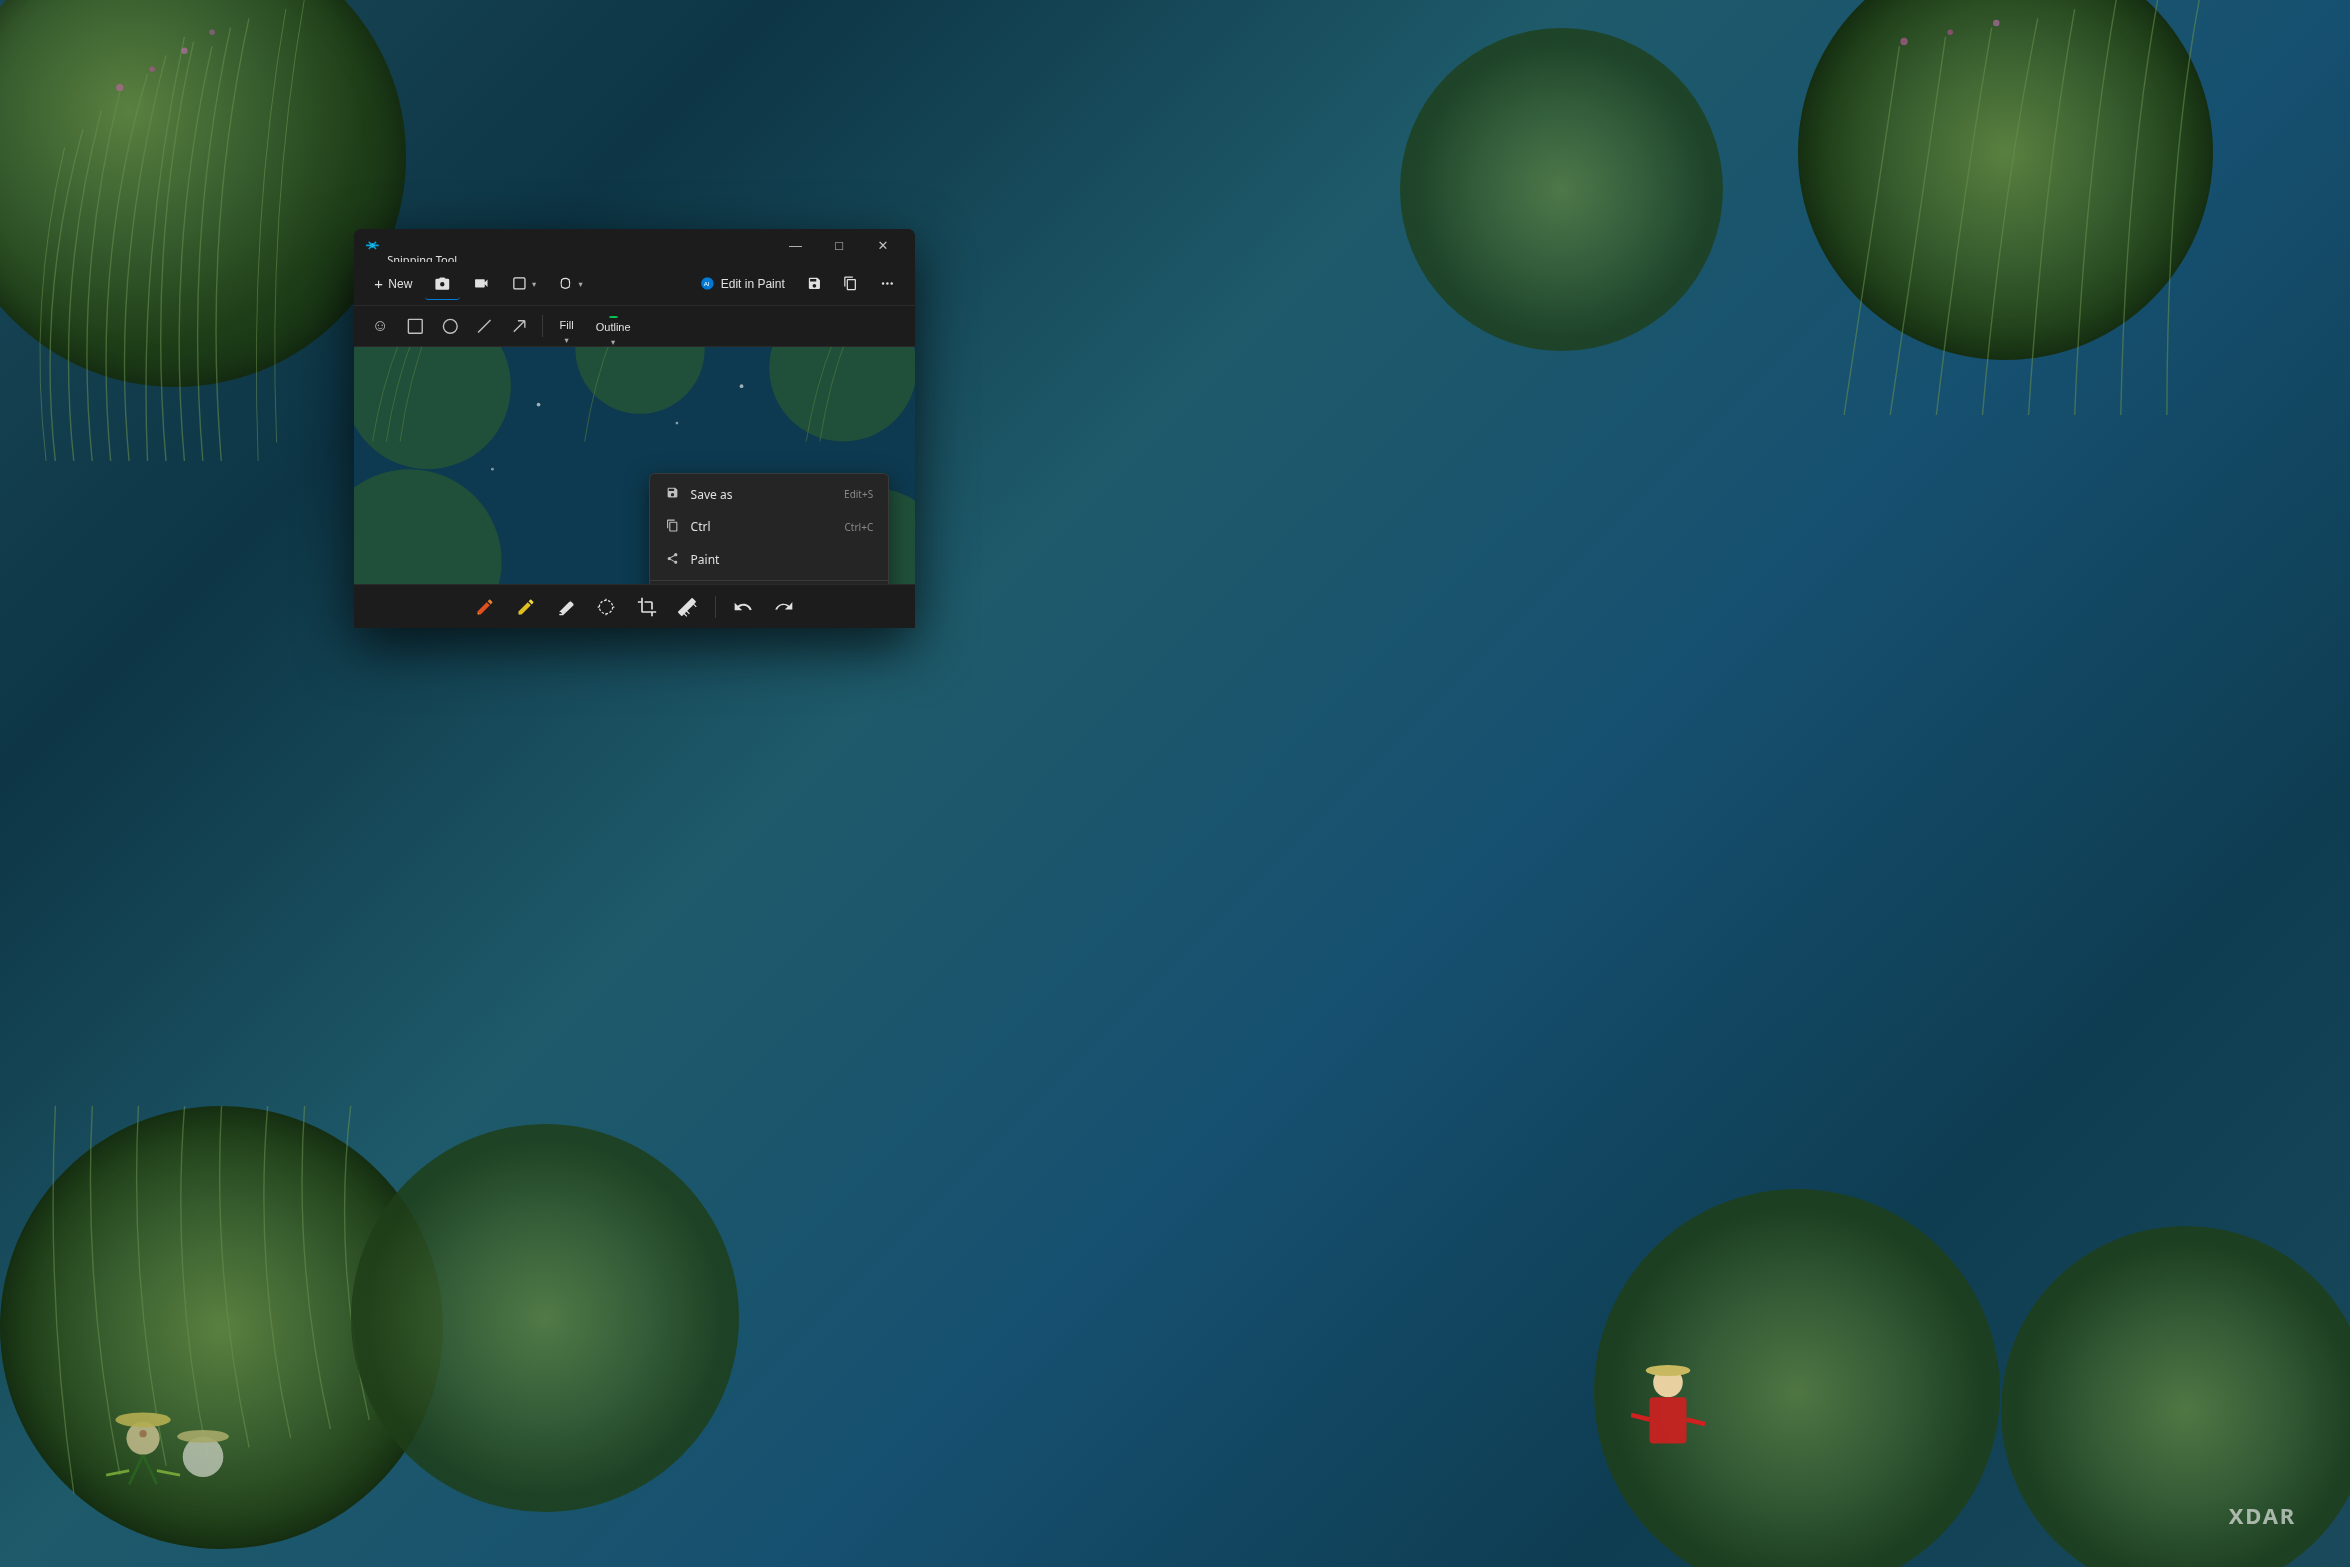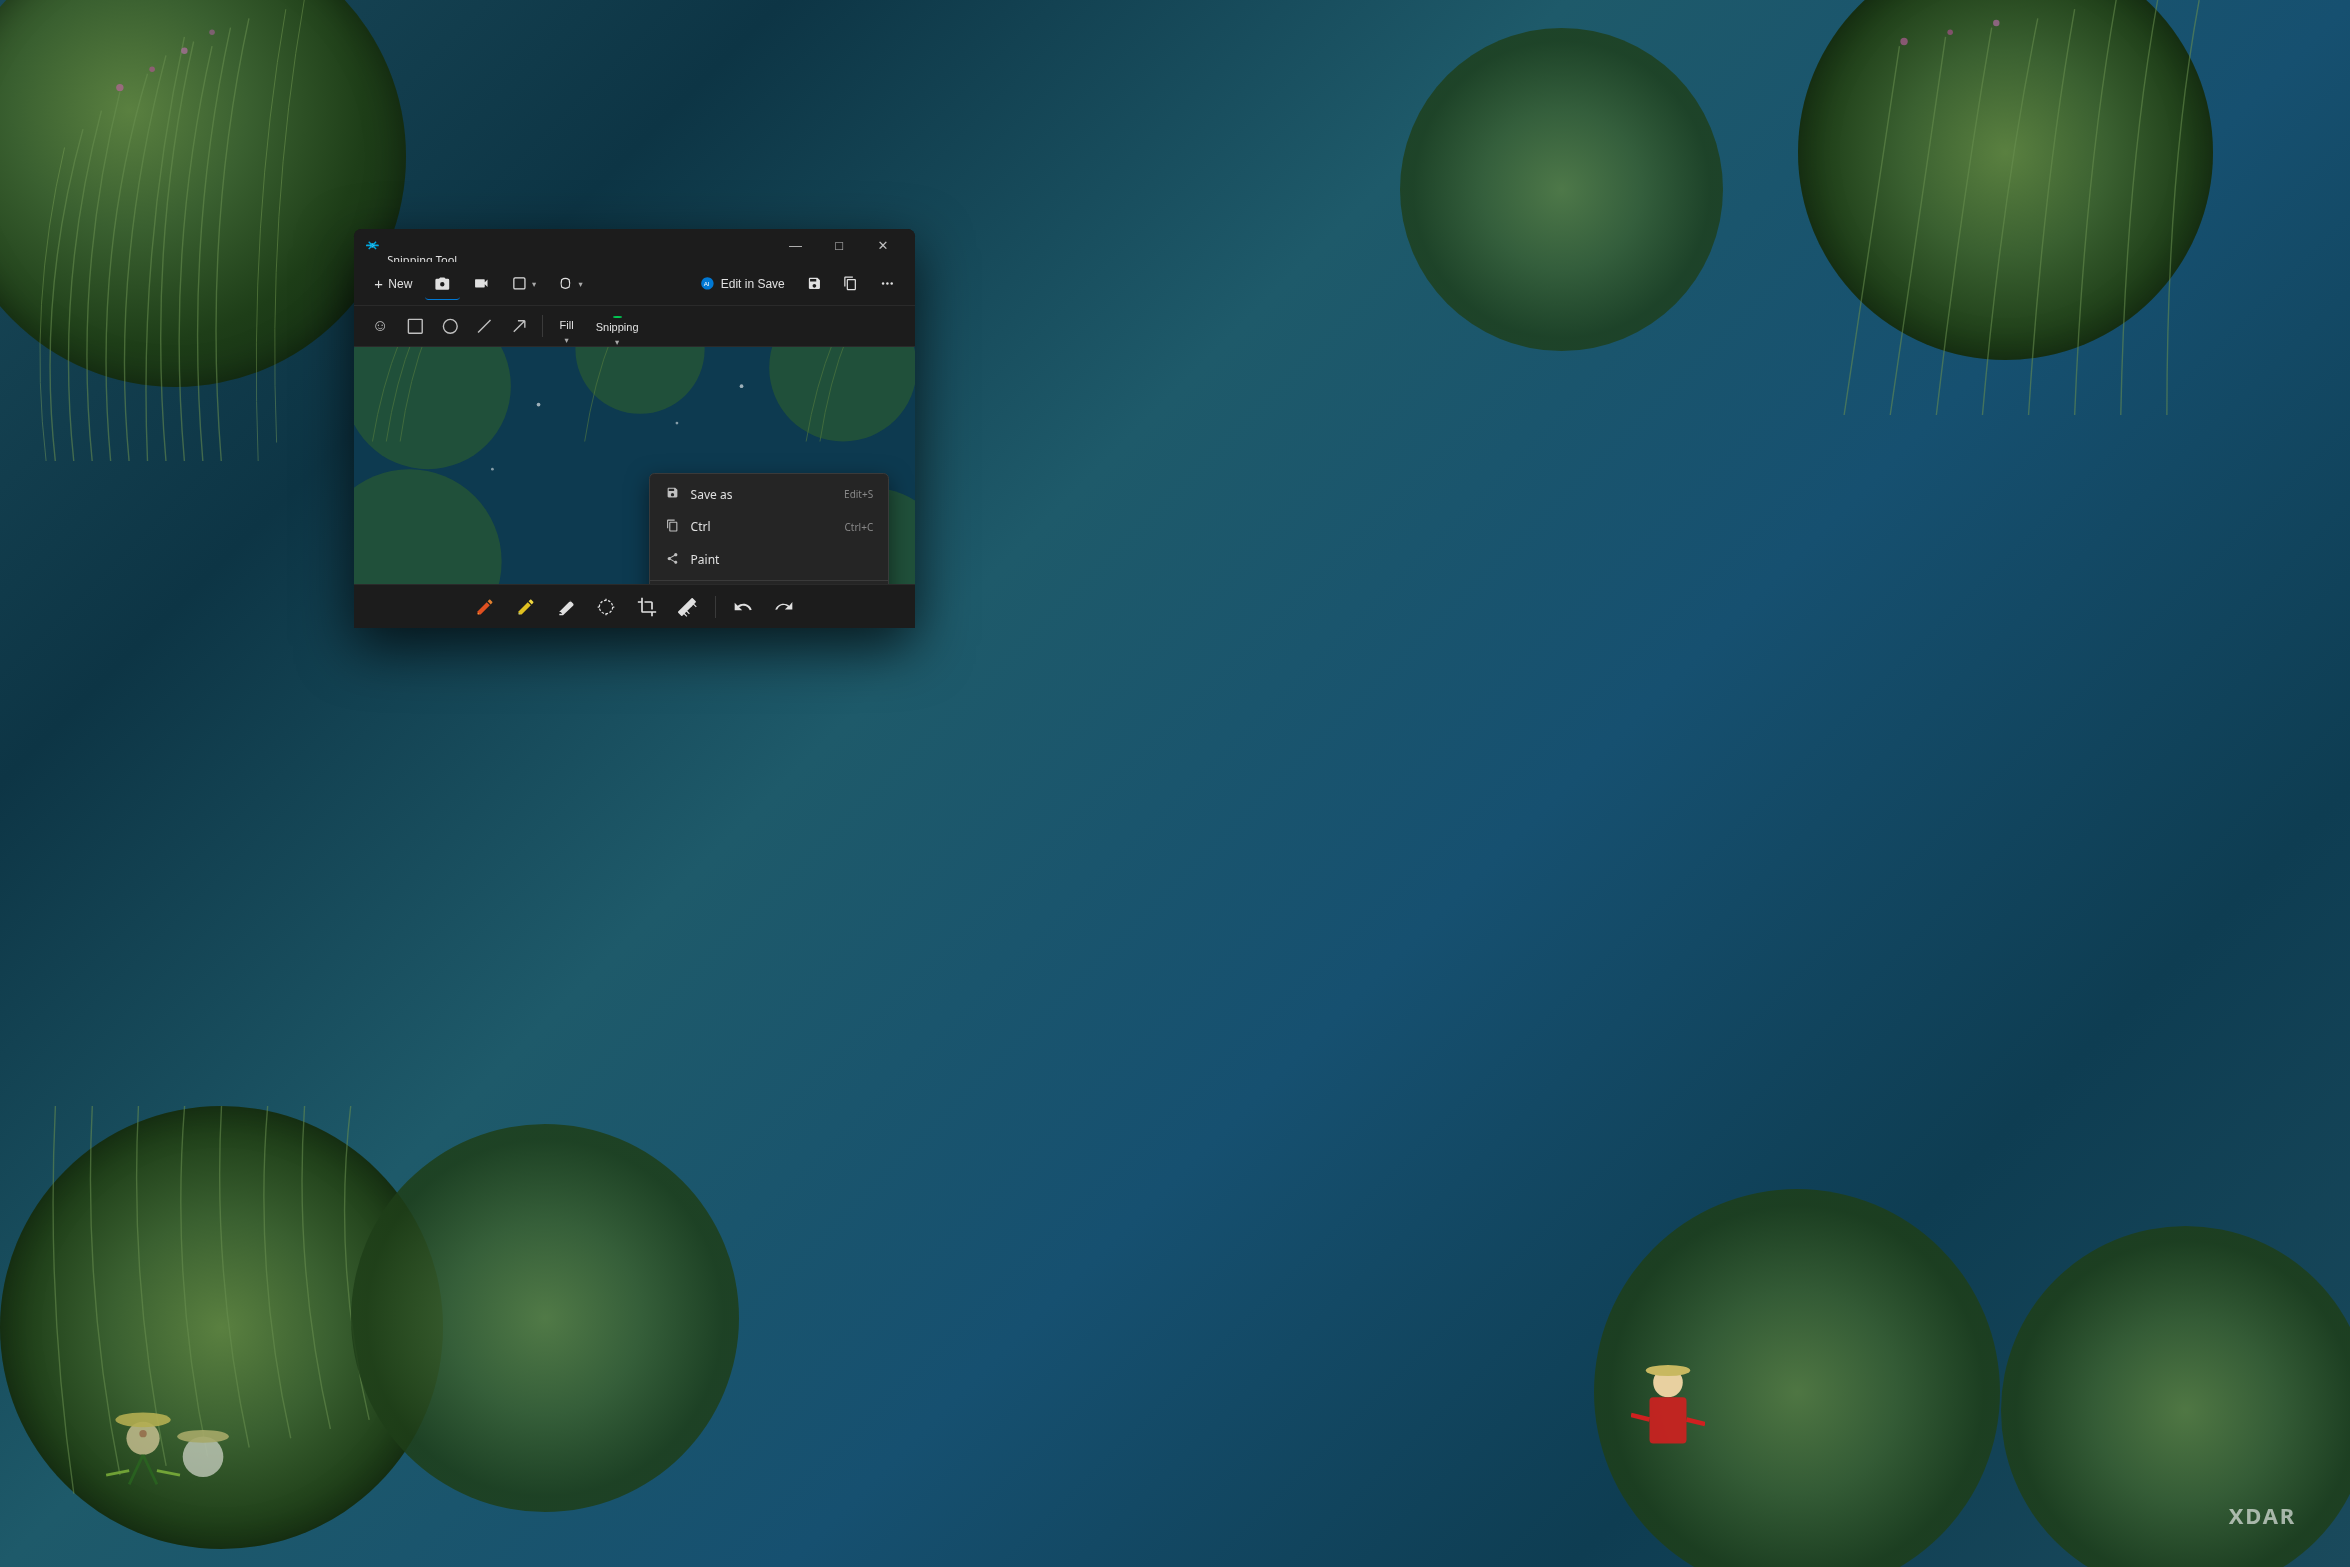--- a/index.html
+++ b/index.html
@@ -488,21 +488,21 @@
     </button>
 
     <div class="toolbar-spacer"></div>
 
     <button class="toolbar-btn">
       <svg width="14.8" height="14.8" viewBox="0 0 24 24" fill="none" style="font-size:13px">
         <circle cx="12" cy="12" r="10" stroke="none"></circle>
         <path d="M12 2C6.48 2 2 6.48 2 12s4.48 10 10 10 10-4.48 10-10S17.52 2 12 2z" fill="#0078d4"></path>
         <text x="6" y="16" font-size="10" fill="white">AI</text>
       </svg>
-      <span>Edit in Save</span>
+      <span>Edit in Paint</span>
     </button>
 
     <button class="toolbar-icon-btn">
       <svg width="14.8" height="14.8" viewBox="0 0 24 24" fill="currentColor">
         <path d="M17 3H5c-1.11 0-2 .9-2 2v14c0 1.1.89 2 2 2h14c1.1 0 2-.9 2-2V7l-4-4zm-5 16c-1.66 0-3-1.34-3-3s1.34-3 3-3 3 1.34 3 3-1.34 3-3 3zm3-10H5V5h10v4z"></path>
       </svg>
     </button>
 
     <button class="toolbar-icon-btn">
       <svg width="14.8" height="14.8" viewBox="0 0 24 24" fill="currentColor">
@@ -550,21 +550,21 @@
       <svg width="13" height="13" viewBox="0 0 24 24" fill="none" stroke="currentColor" stroke-width="2">
         <circle cx="12" cy="12" r="10"></circle>
         <line x1="4" y1="4" x2="20" y2="20" stroke="currentColor" stroke-width="2"></line>
       </svg>
       <span>Fill</span>
       <span class="dropdown-arrow">▾</span>
     </button>
 
     <button class="outline-btn">
       <div class="outline-dot"></div>
-      <span>Snipping</span>
+      <span>Outline</span>
       <span class="dropdown-arrow">▾</span>
     </button>
   </div>
 
   <div class="content-area">
     <div class="screenshot-img">
 
       <svg style="position:absolute;inset:0;width:100%;height:100%;" viewBox="0 0 608 292" preserveAspectRatio="xMidYMid slice">
 
         <rect width="608" height="292" fill="#0d3a50"></rect>

